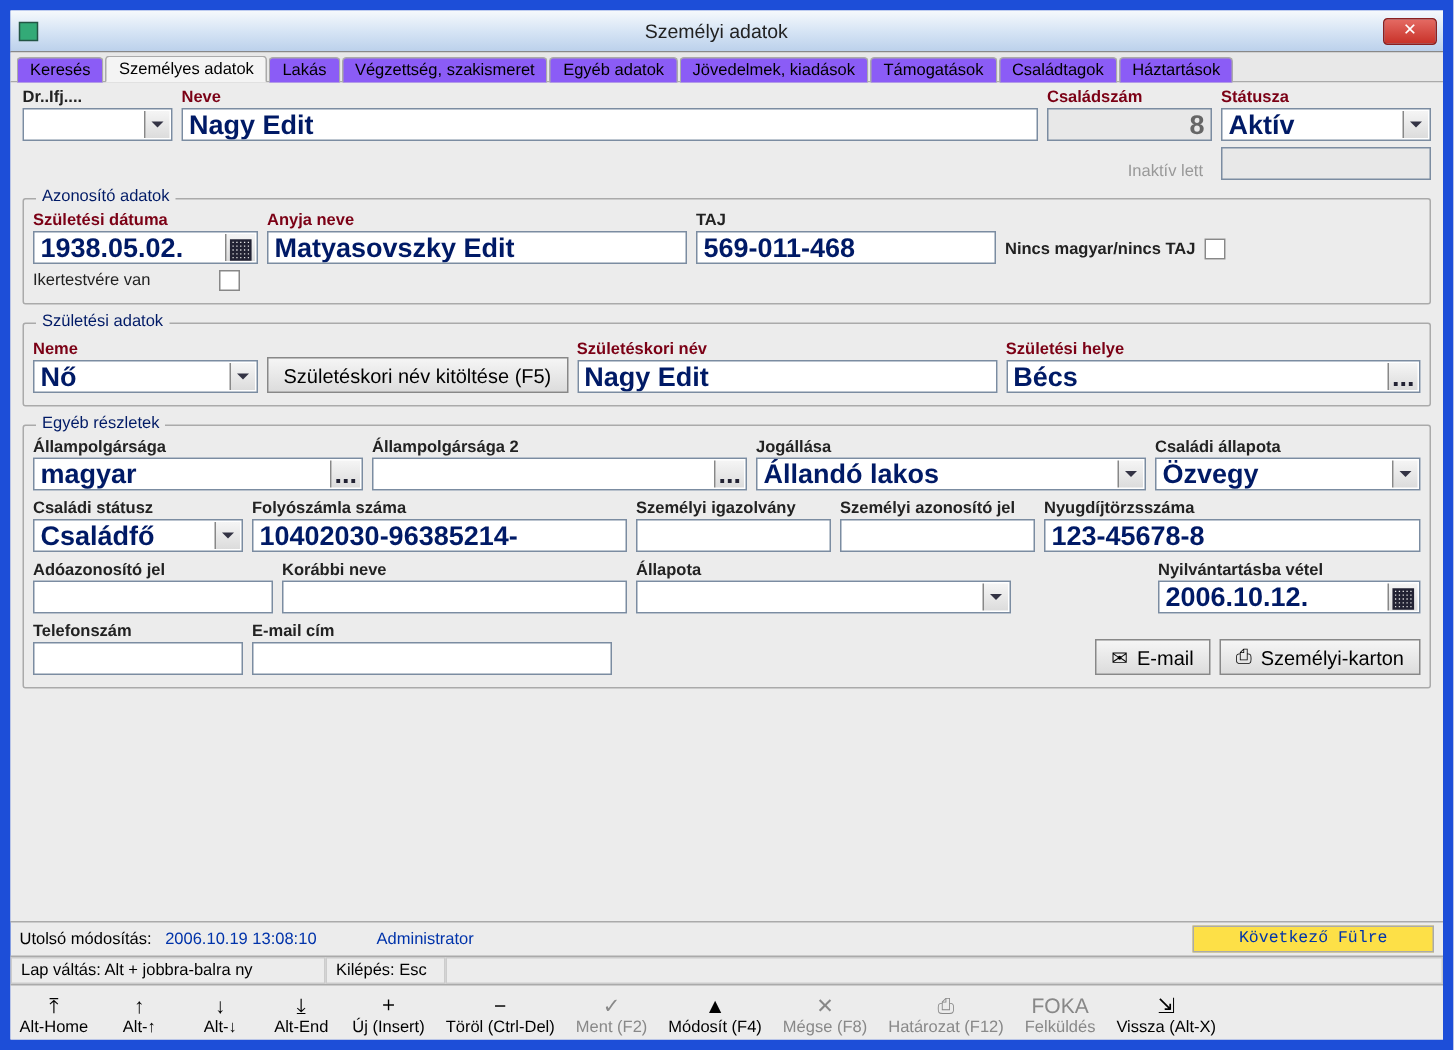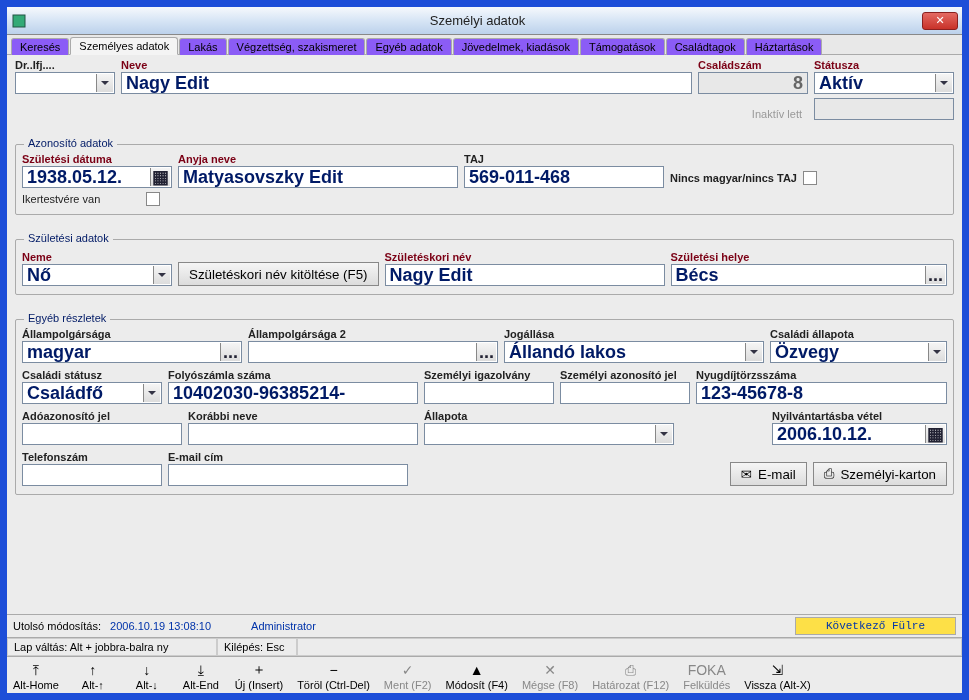--- a/index.html
+++ b/index.html
@@ -101,21 +101,21 @@
 .dd-btn::after { content:""; border:4px solid transparent; border-top-color:#334; margin-top:4px; }
 .ellips-btn {
   position:absolute; right:1px; top:1px; bottom:1px; width:20px;
   background:linear-gradient(#f5f5f5,#dcdcdc); border-left:1px solid #888;
   text-align:center; font-weight:bold; color:#223; line-height:18px;
 }
 .groupbox {
   border: 1px solid #aaa;
   border-radius: 2px;
   padding: 8px 6px 6px;
-  margin-top: 24px;
+  margin-top: 12px;
   position: relative;
 }
 .groupbox .legend {
   position: absolute;
   top: -8px; left: 8px;
   background: #ececec;
   padding: 0 4px;
   color: #001a66;
   font-size: 11px;
 }
@@ -209,21 +209,21 @@
       <span class="inacttxt" style="margin-right:6px">Inaktív lett</span>
       <div class="val-box readonly" style="width:140px"></div>
     </div>
 
     <div class="groupbox">
       <span class="legend">Azonosító adatok</span>
       <div class="row">
         <div class="field" style="width:150px">
           <span class="lbl">Születési dátuma</span>
           <div class="dropdown" style="padding-right:22px">
-            <span>1938.05.12.</span>
+            <span>1938.05.02.</span>
             <div class="ellips-btn">▦</div>
           </div>
         </div>
         <div class="field" style="width:280px">
           <span class="lbl">Anyja neve</span>
           <input type="text" value="Matyasovszky Edit" style="">
         </div>
         <div class="field" style="width:200px">
           <span class="lbl plain">TAJ</span>
           <input type="text" value="569-011-468" style="">

